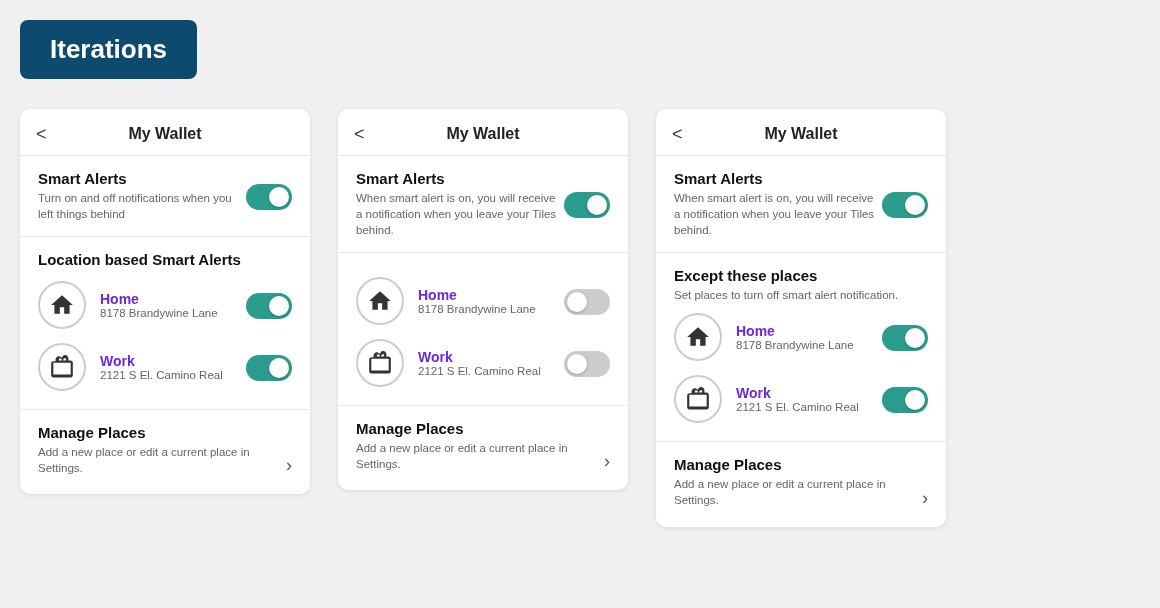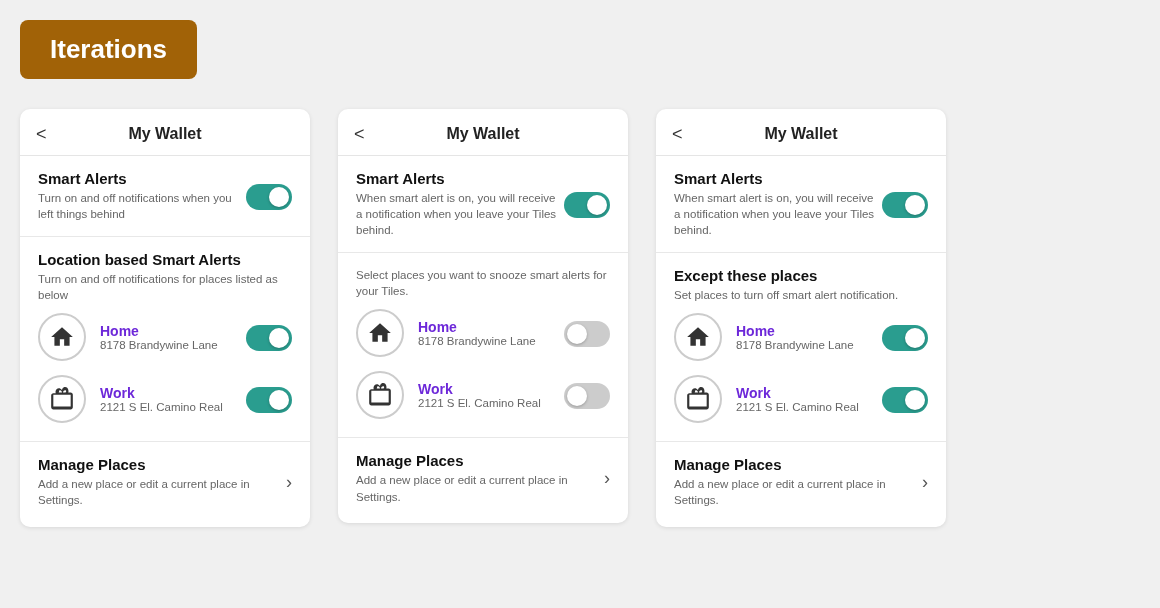--- a/index.html
+++ b/index.html
@@ -4,21 +4,21 @@
   <style>
     * { box-sizing: border-box; margin: 0; padding: 0; }
     body {
       background: #f0f0f0;
       font-family: -apple-system, BlinkMacSystemFont, 'Segoe UI', sans-serif;
       padding: 20px;
       min-height: 608px;
     }
 
     .page-title-box {
-      background: #a16207;
+      background: #0c4a6e;
       border-radius: 8px;
       padding: 14px 30px;
       display: inline-block;
       margin-bottom: 30px;
     }
     .page-title-box span {
       color: #fff;
       font-size: 26px;
       font-weight: 700;
     }
@@ -140,21 +140,21 @@
       background: #fff;
     }
     .place-icon svg { width: 26px; height: 26px; fill: #333; }
     .place-info { flex: 1; }
     .place-name { font-size: 14px; font-weight: 700; color: #6d28d9; }
     .place-addr { font-size: 11.5px; color: #666; }
 
     
     .manage-row {
       display: flex;
-      align-items: center;
+      align-items: flex-end;
       justify-content: space-between;
     }
     .manage-text {}
     .chevron-right {
       font-size: 18px;
       color: #555;
     }
   </style>
 </head>
 <body>
@@ -183,21 +183,20 @@
         <div class="toggle toggle-on">
           <div class="toggle-slider"></div>
         </div>
       </div>
     </div>
 
     <hr class="divider">
 
     <div class="card-section">
       <div class="section-title">Location based Smart Alerts</div>
-      <div class="section-desc">Turn on and off notifications for places listed as below</div>
 
       <div class="place-row">
         <div class="place-icon">
           <svg viewBox="0 0 24 24" xmlns="http://www.w3.org/2000/svg">
               <path d="M10 20v-6h4v6h5v-8h3L12 3 2 12h3v8z"></path>
             </svg>
         </div>
         <div class="place-info">
           <div class="place-name">Home</div>
           <div class="place-addr">8178 Brandywine Lane</div>
@@ -250,21 +249,20 @@
         </div>
         <div class="toggle toggle-on">
           <div class="toggle-slider"></div>
         </div>
       </div>
     </div>
 
     <hr class="divider">
 
     <div class="card-section">
-      <div class="section-desc">Select places you want to snooze smart alerts for your Tiles.</div>
 
       <div class="place-row">
         <div class="place-icon">
           <svg viewBox="0 0 24 24" xmlns="http://www.w3.org/2000/svg">
               <path d="M10 20v-6h4v6h5v-8h3L12 3 2 12h3v8z"></path>
             </svg>
         </div>
         <div class="place-info">
           <div class="place-name">Home</div>
           <div class="place-addr">8178 Brandywine Lane</div>

